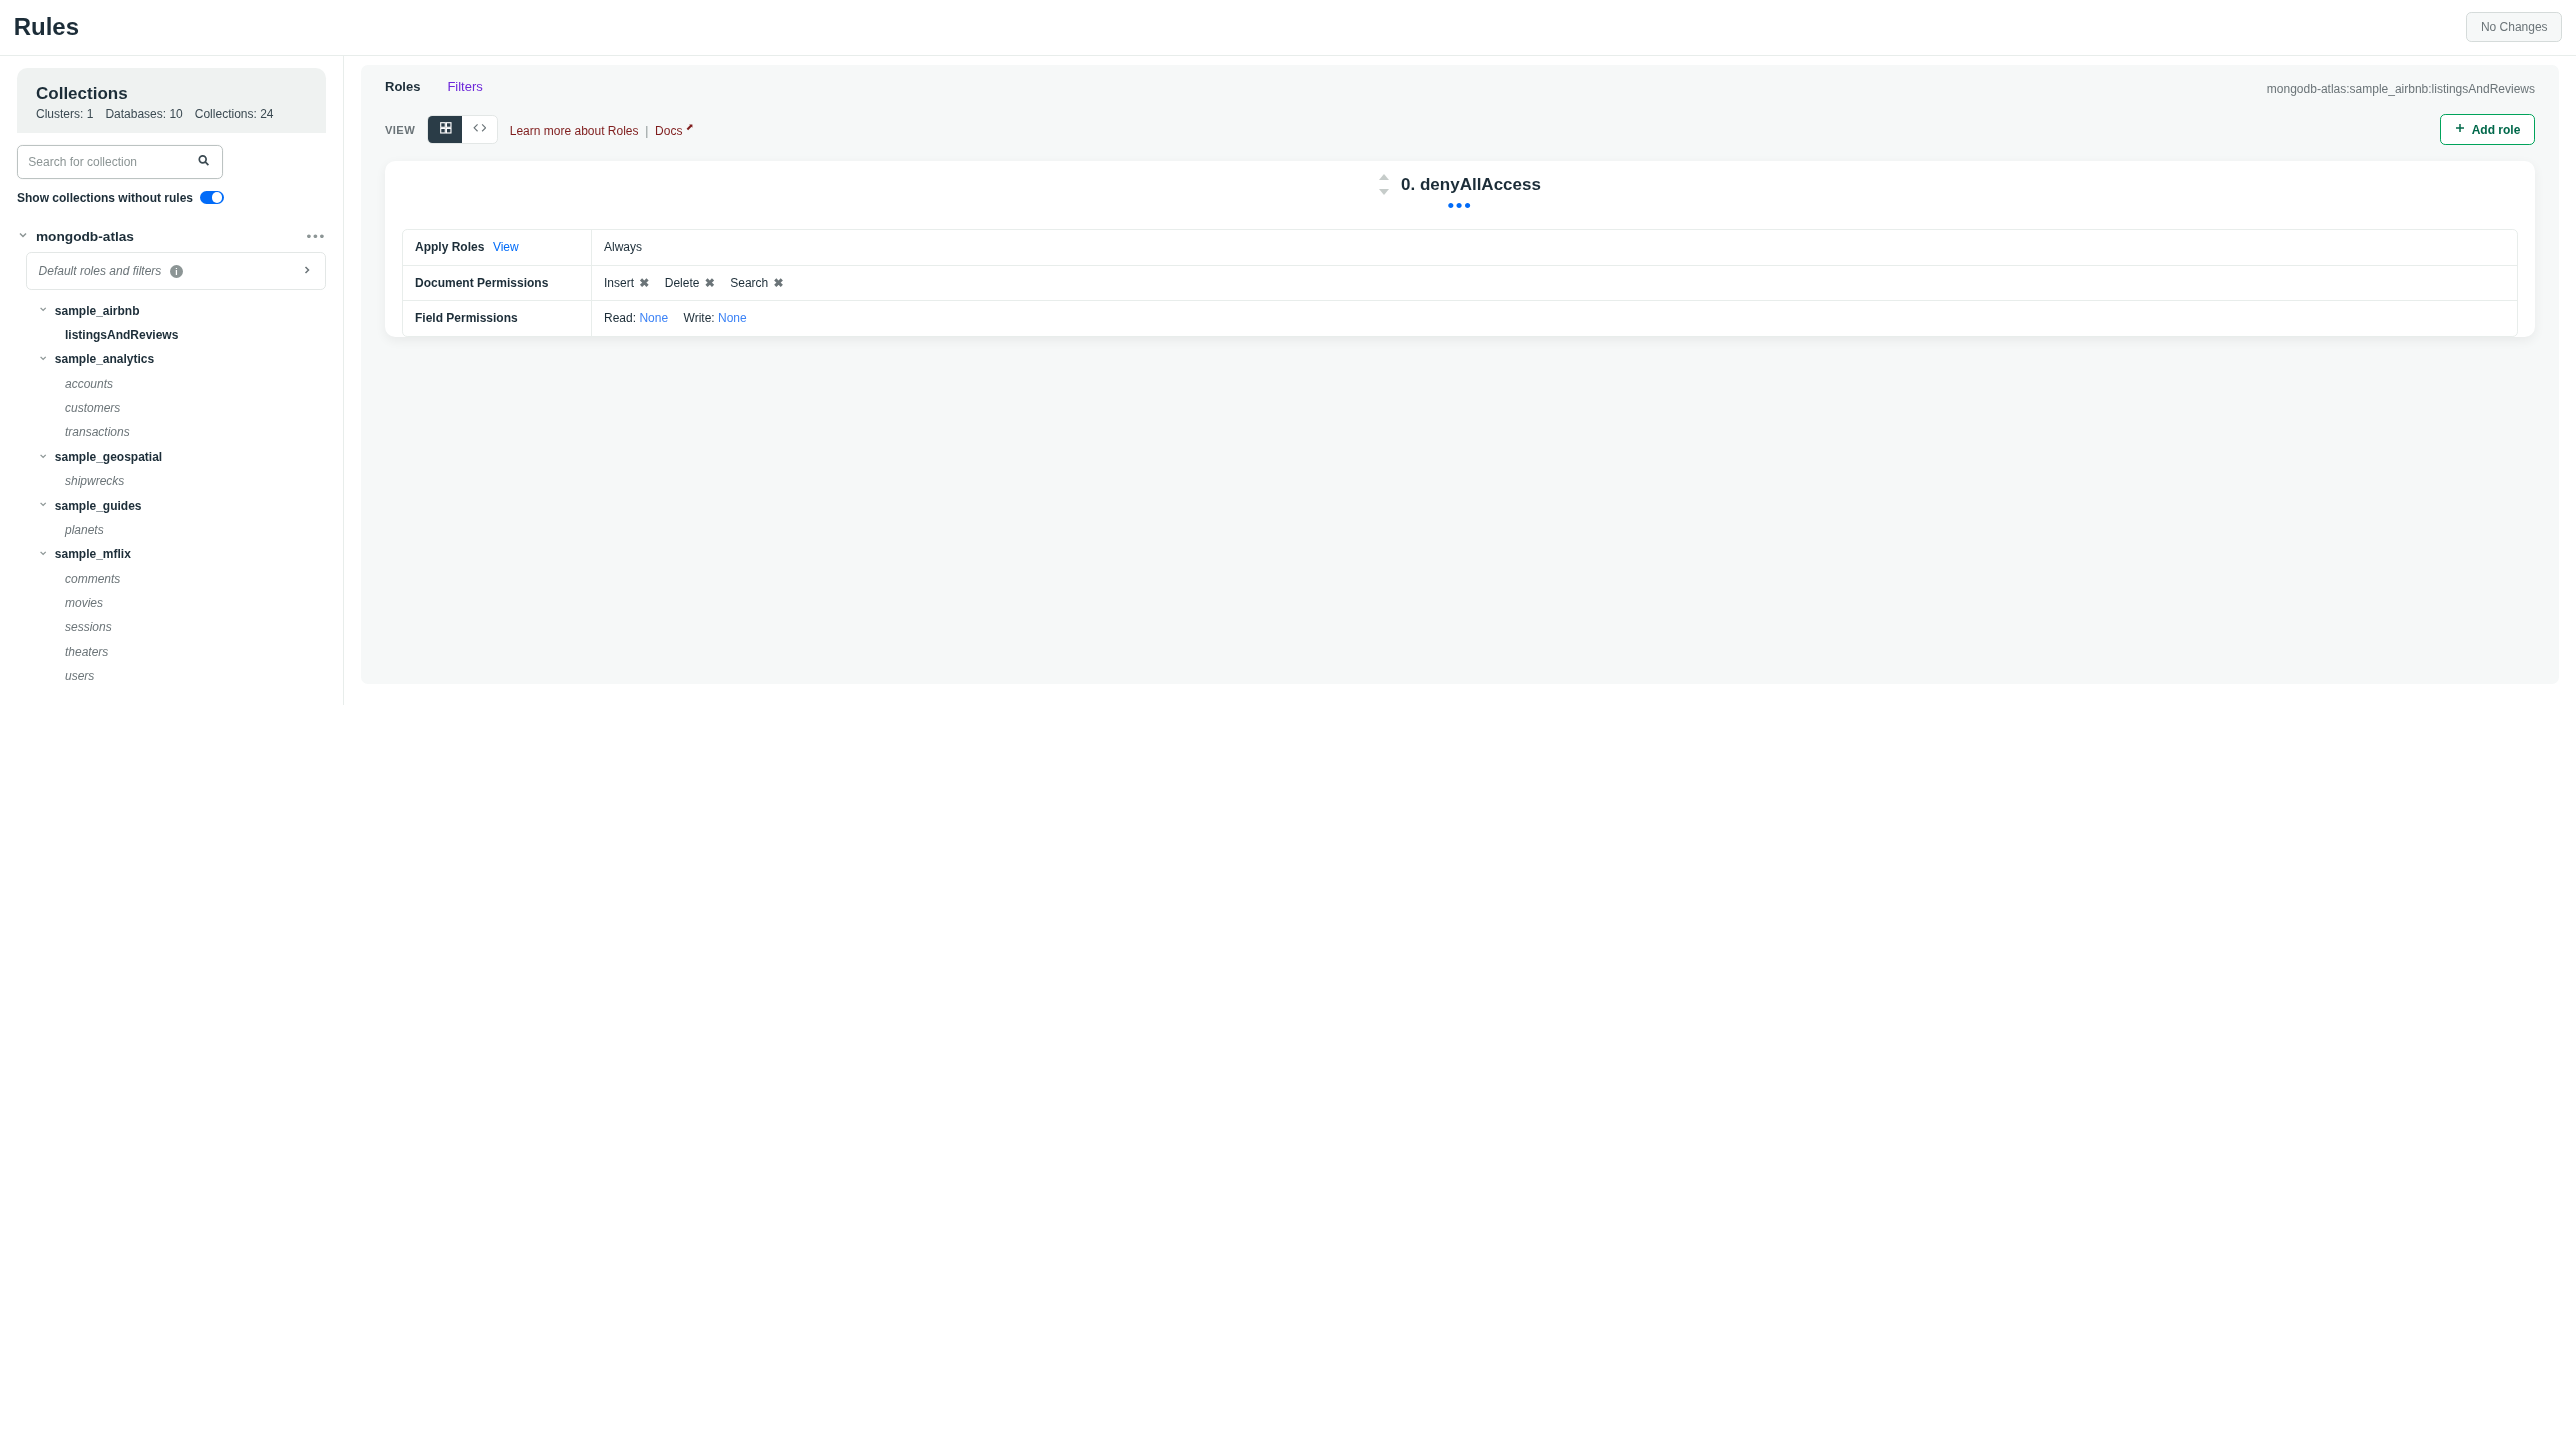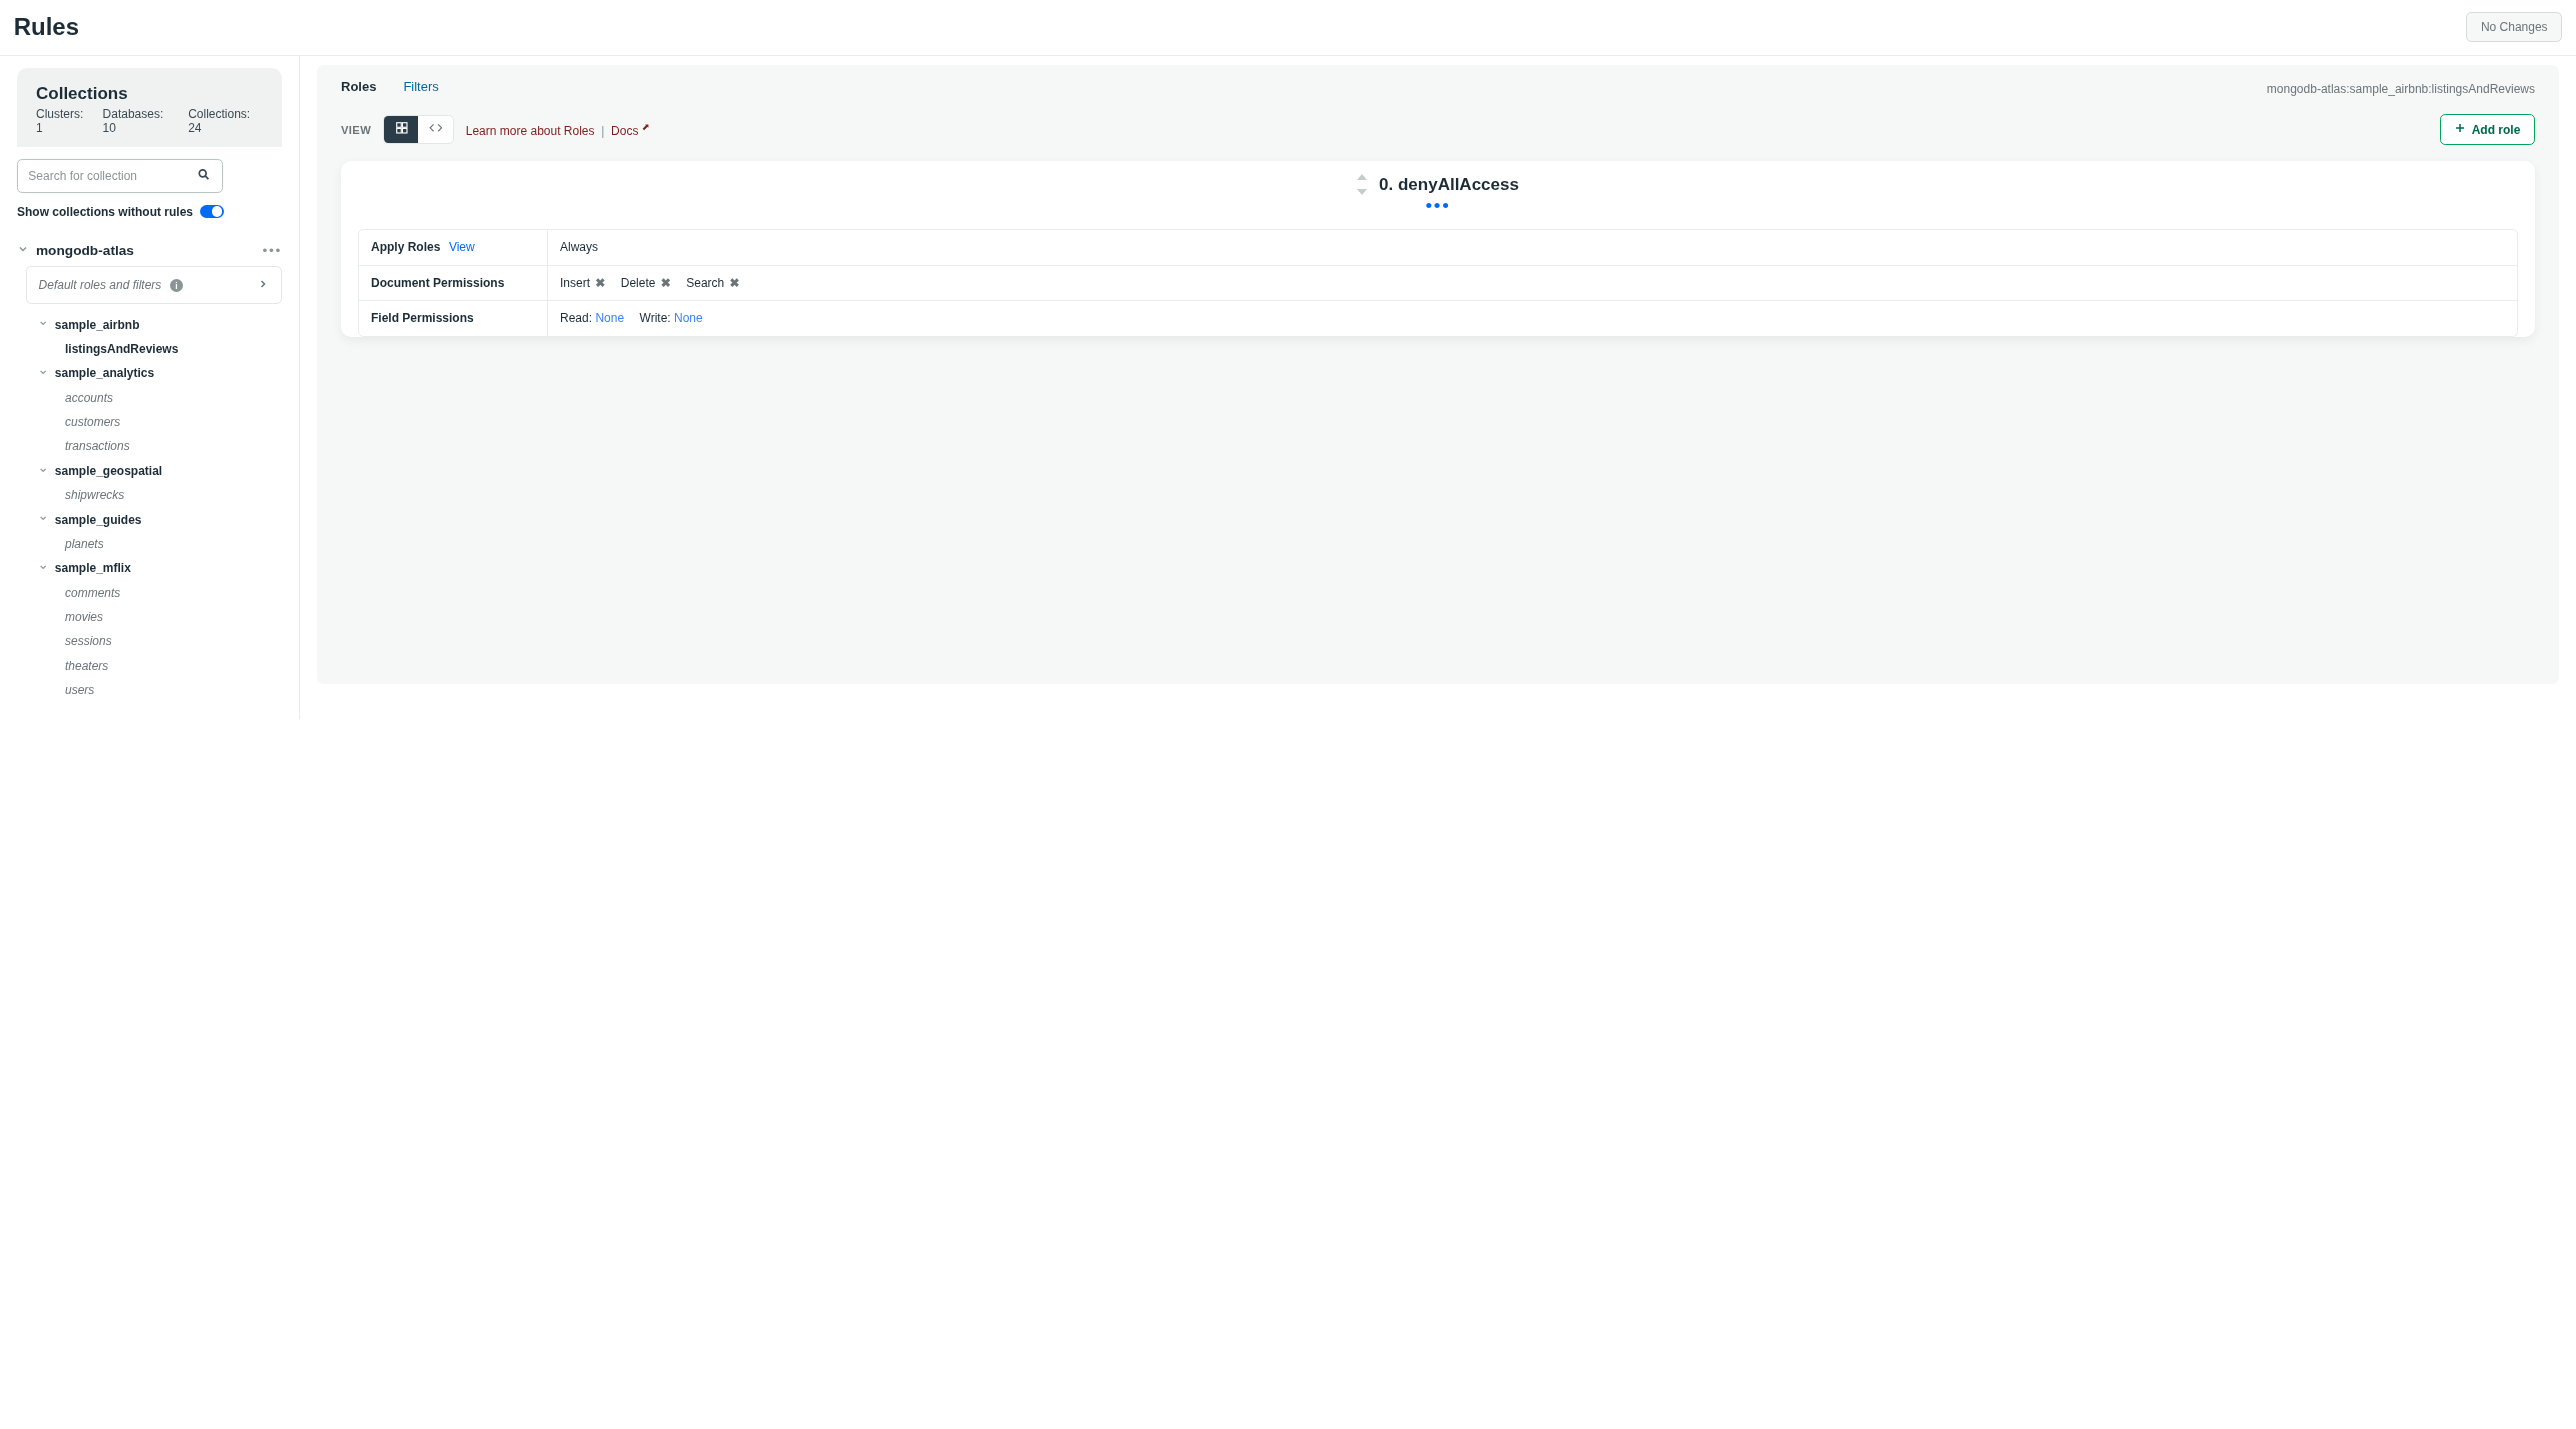--- a/index.html
+++ b/index.html
@@ -21,21 +21,21 @@
   .no-changes-btn {
     border: 0.9px solid #d5dbda;
     background: #f6f8f8;
     color: #6b7478;
     padding: 6.9px 13.7px;
     border-radius: 5.2px;
     font-size: 12px;
   }
   .body { display: flex; }
   .sidebar {
-    width: 300px;
+    width: 344px;
     border-right: 0.9px solid #e8edeb;
     padding-top: 12px;
   }
   .collections-header {
     background: #eff2f1;
     border-radius: 10.3px 10.3px 0 0;
     padding: 15.5px 19px 12px 19px;
     margin: 0 17px 0 17px;
   }
   .collections-header h2 { font-size: 17px; font-weight: 600; margin-bottom: 3.4px; }
@@ -94,21 +94,21 @@
   .db-item { font-weight: 600; font-size: 12px; padding-left: 20.6px; }
   .coll-item { color: #6b7478; font-style: italic; padding-left: 48px; }
   .coll-item.active { font-weight: 700; font-style: normal; color: #1c2d38; }
   .main { flex: 1; padding: 8.6px 17px; }
   .main-inner { background: #f6f8f8; border-radius: 6.9px; min-height: 619px; }
   .tabs-row {
     display: flex; align-items: center; justify-content: space-between;
     padding: 13.7px 24px 0 24px;
   }
   .tabs { display: flex; gap: 27px; }
-  .tab { color: #0369a1; cursor: pointer; font-size: 13px; padding-bottom: 5.2px; }
+  .tab { color: #6d28d9; cursor: pointer; font-size: 13px; padding-bottom: 5.2px; }
   .tab.active { color: #1c2d38; font-weight: 700; }
   .breadcrumb { color: #6b7478; font-size: 12px; }
   .controls-row {
     display: flex; align-items: center; justify-content: space-between;
     padding: 15.5px 24px;
   }
   .controls-left { display: flex; align-items: center; gap: 12px; }
   .view-label { color: #6b7478; font-weight: 600; font-size: 11.2px; letter-spacing: 0.4px; }
   .view-switch {
     display: inline-flex; border: 0.9px solid #e3e7e6; background: #fff; border-radius: 5.2px; overflow: hidden;

